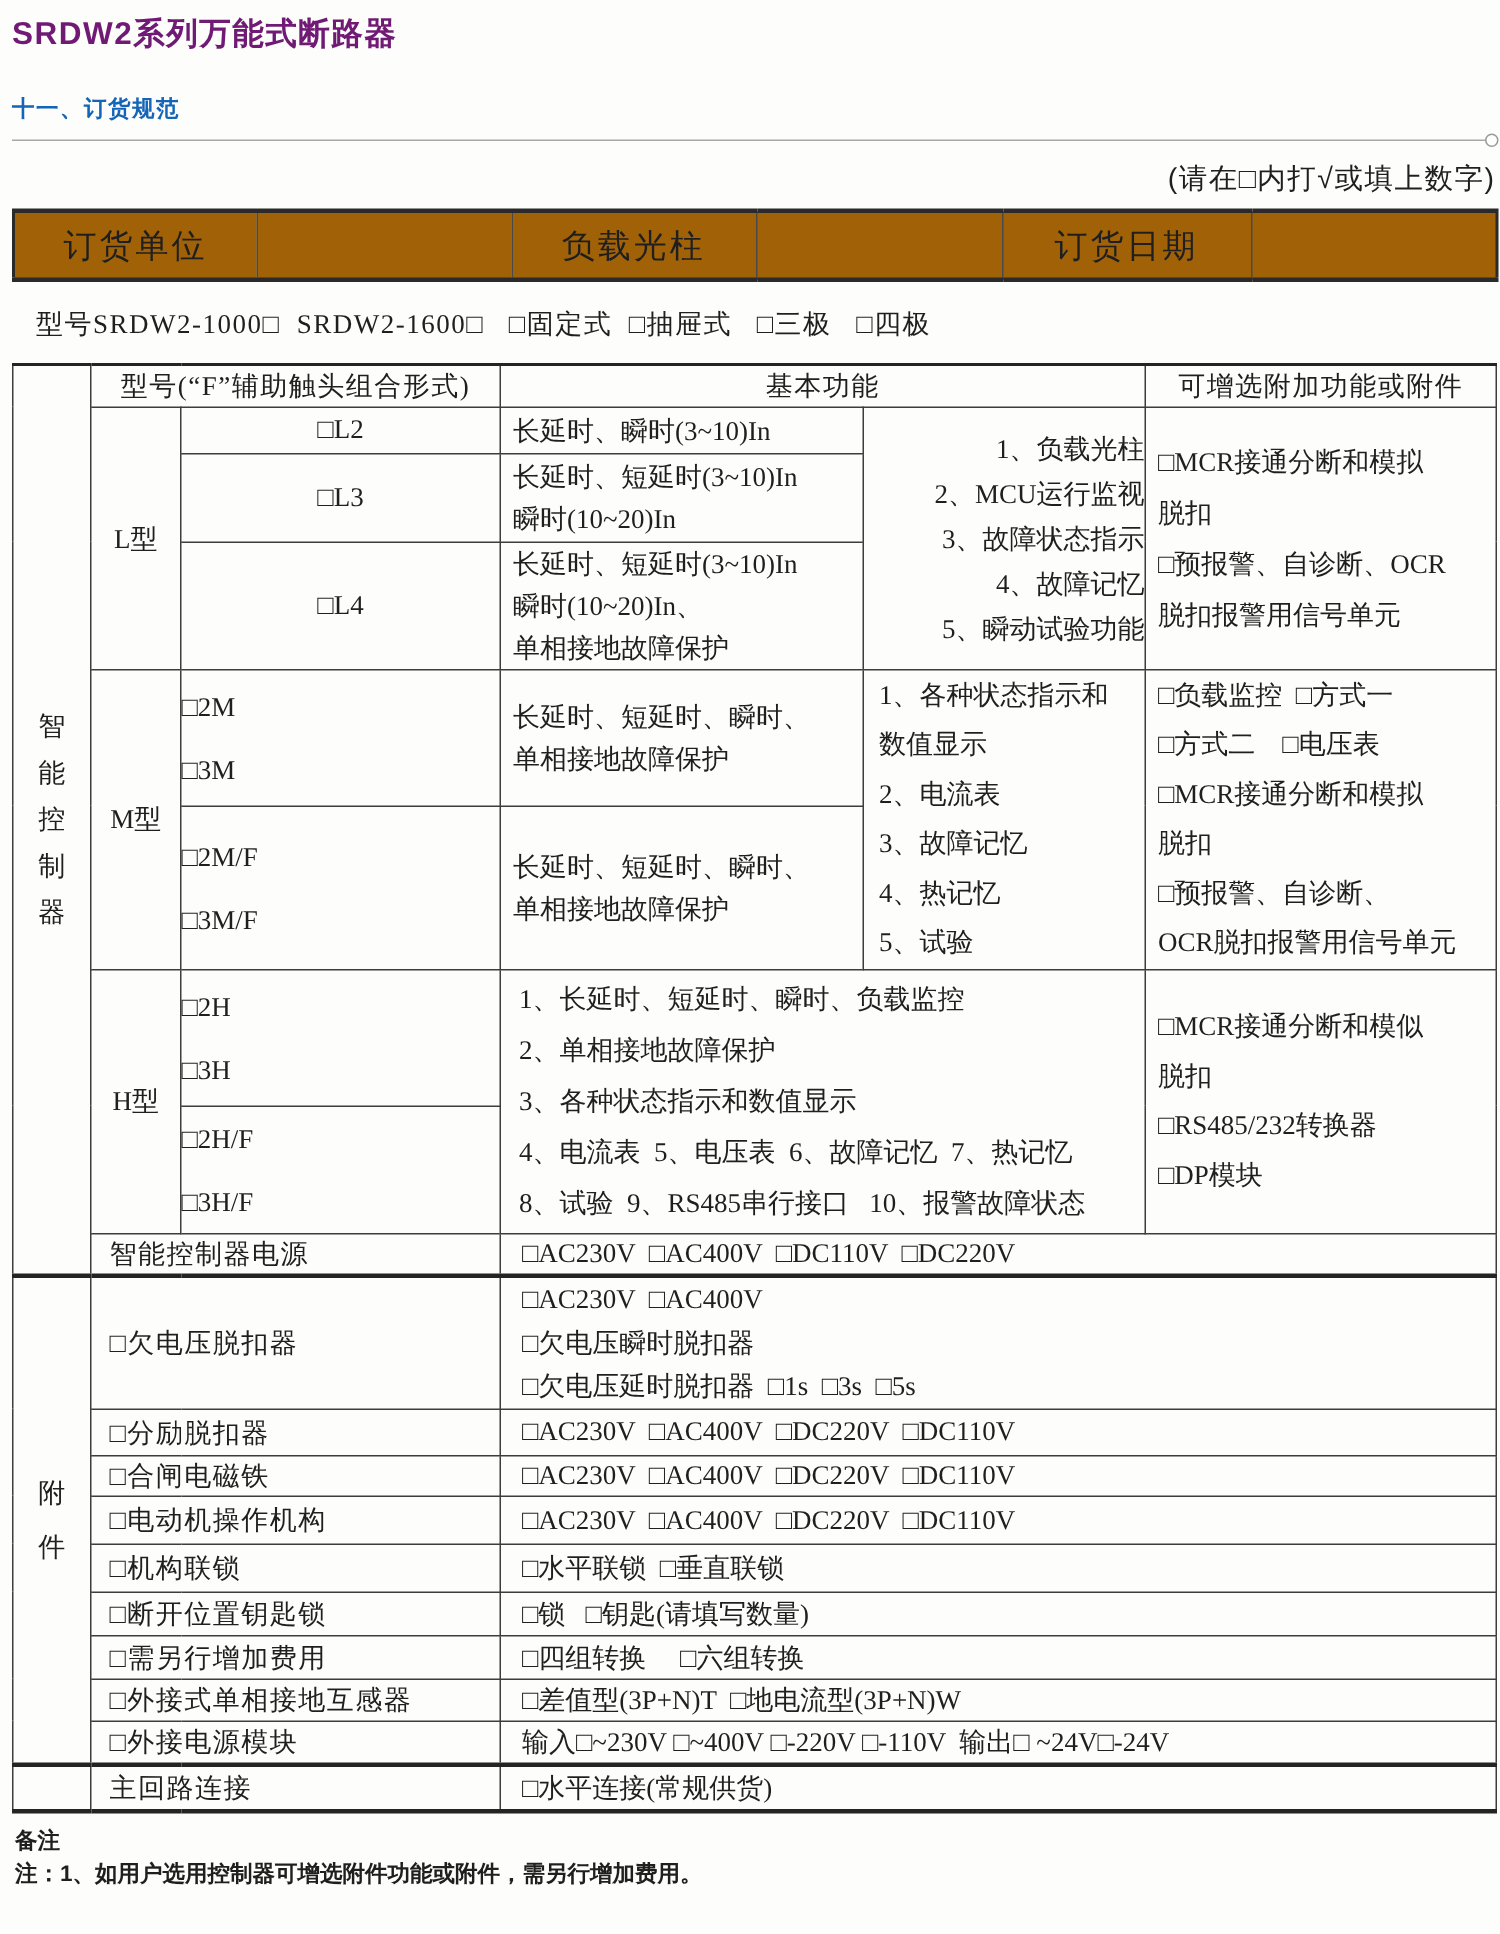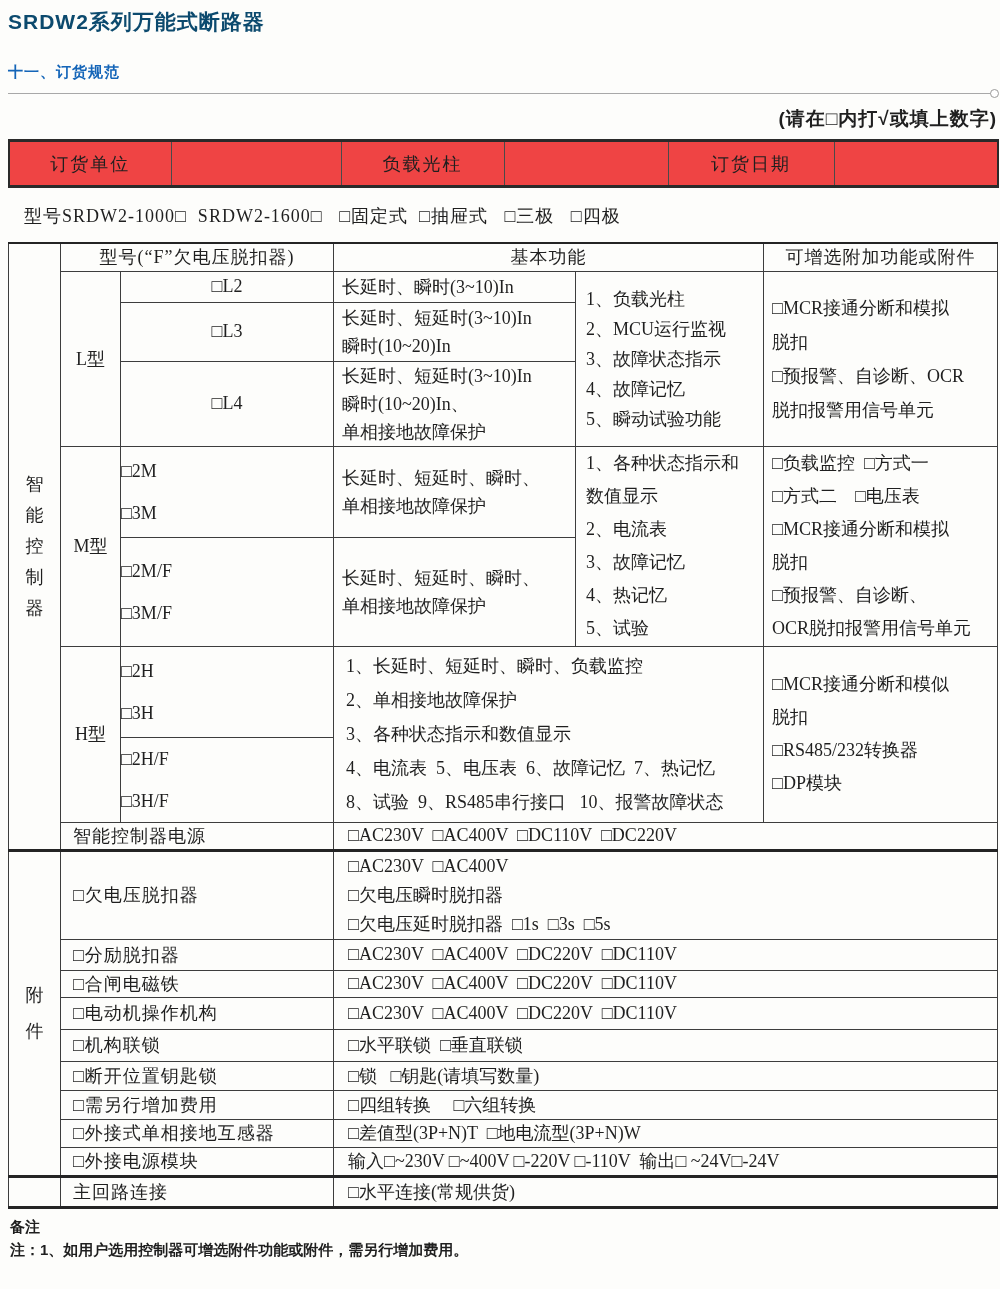--- a/index.html
+++ b/index.html
@@ -6,49 +6,49 @@
   body{
     width:1000px;height:1289px;overflow:hidden;
     background:#fdfdfb;color:#1f1f1f;
     font-family:"Liberation Serif","DejaVu Serif",serif;
     position:relative;
   }
   .page{padding:0 3px 0 8px;width:989px;}
 
   .title{
     font-family:"Liberation Sans","DejaVu Sans",sans-serif;
-    font-weight:bold;font-size:21px;color:#0c4a6e;
+    font-weight:bold;font-size:21px;color:#701a75;
     padding-top:8px;letter-spacing:1px;
   }
   .section-heading{
     font-family:"Liberation Sans","DejaVu Sans",sans-serif;
     font-weight:bold;font-size:15px;color:#1465b8;
     margin-top:27px;letter-spacing:1px;
   }
   .rule{
     margin-top:11px;height:1px;background:#a8a8a8;position:relative;width:989px;
   }
   .rule-dot{
     position:absolute;right:-2px;top:-4px;width:7px;height:7px;
     border:1px solid #9a9a9a;border-radius:50%;background:#fff;display:block;
   }
   .fill-note{
     font-family:"Liberation Sans","DejaVu Sans",sans-serif;
-    font-weight:bold;font-size:19px;text-align:right;
+    font-weight:normal;font-size:19px;text-align:right;
     margin-top:12px;letter-spacing:1px;
   }
 
   table{border-collapse:collapse;table-layout:fixed;}
   td{padding:0;vertical-align:middle;}
 
   table.info{width:989px;margin-top:7px;}
   table.info td{
     border:1px solid #4a4a4a;
     border-top:3px solid #2a2a2a;border-bottom:3px solid #2a2a2a;
-    height:43px;text-align:center;font-size:18px;background:#ef4444;
+    height:43px;text-align:center;font-size:22px;background:#a16207;
     letter-spacing:2px;
   }
   table.info td:first-child{border-left:2px solid #2a2a2a;}
   table.info td:last-child{border-right:2px solid #2a2a2a;}
 
   .model-line,.current-line{
     font-size:18px;margin-left:16px;white-space:pre;letter-spacing:1px;
   }
   .model-line{margin-top:16px;}
   .current-line{margin-top:9px;}
@@ -65,21 +65,21 @@
   .hdr{text-align:center;letter-spacing:1px;}
   .ctr{text-align:center;}
   .vstack{
     width:20px;margin:0 auto;word-break:break-all;
     line-height:31px;font-size:18px;text-align:center;
   }
   .vstack.wide{line-height:36px;}
   .func{text-align:left;padding-left:8px;line-height:28px;}
   .feat{text-align:left;padding-left:10px;}
   .addon{text-align:left;padding-left:8px;padding-right:4px;font-size:17px;}
-  .lh30{line-height:30px;}
+  .lh30{line-height:30px;text-align:right;}
   .lh33{line-height:33px;}
   .lh34{line-height:34px;}
   .model2{line-height:42px;}
   .plabel{text-align:left;padding-left:12px;letter-spacing:1px;}
   .val{text-align:left;padding-left:14px;}
   .val3{line-height:29px;}
 
   .notes{
     font-family:"Liberation Sans","DejaVu Sans",sans-serif;
     font-weight:bold;font-size:15px;margin-top:9px;
@@ -129,21 +129,21 @@
         <col style="width:213px">
       <col style="width:242px">
         <col style="width:188px">
         <col style="width:234px">
     </colgroup>
     <tbody>
       <tr class="first" style="height:28px">
         <td rowspan="9" class="ctr bb3">
           <div class="vstack">智能控制器</div>
         </td>
-        <td colspan="2" class="hdr">型号(“F”欠电压脱扣器)</td>
+        <td colspan="2" class="hdr">型号(“F”辅助触头组合形式)</td>
         <td colspan="2" class="hdr">基本功能</td>
         <td class="hdr">可增选附加功能或附件</td>
       </tr>
 
       <tr style="height:31px">
         <td rowspan="3" class="ctr">L型</td>
         <td class="ctr">□L2</td>
         <td class="func">长延时、瞬时(3~10)In</td>
         <td rowspan="3" class="feat lh30">1、负载光柱
 2、MCU运行监视

